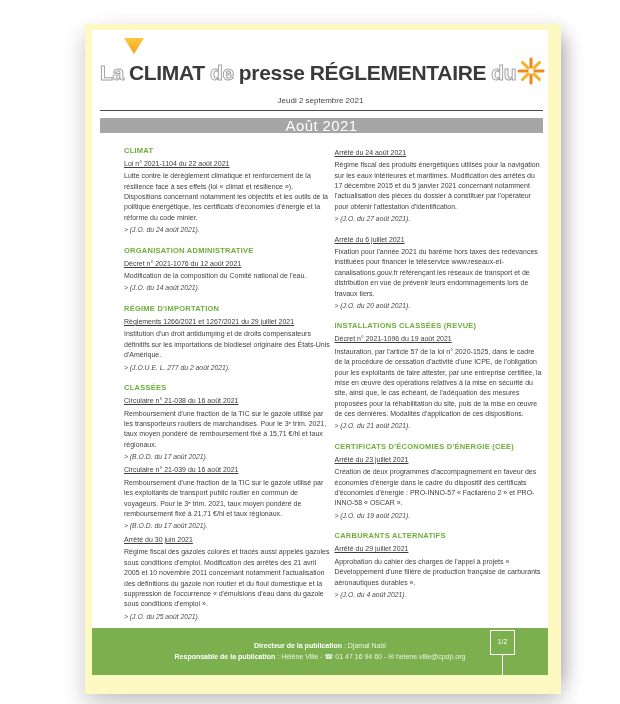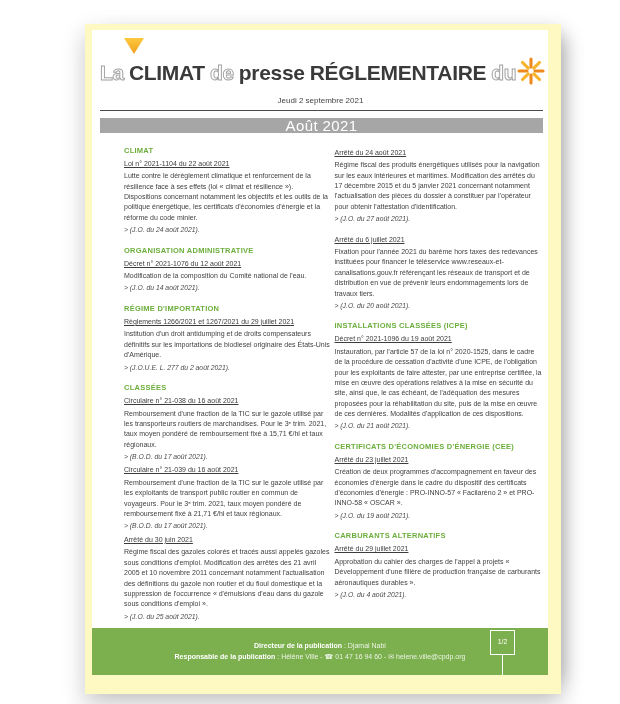--- a/index.html
+++ b/index.html
@@ -144,21 +144,21 @@
               <p class="ref">Arrêté du 24 août 2021</p>
               <p class="entry-body">Régime fiscal des produits énergétiques utilisés pour la navigation sur les eaux intérieures et maritimes. Modification des arrêtés du 17 décembre 2015 et du 5 janvier 2021 concernant notamment l'actualisation des pièces du dossier à constituer par l'opérateur pour obtenir l'attestation d'identification.</p>
               <p class="source">&gt; (J.O. du 27 août 2021).</p>
             </section>
             <section>
               <p class="ref">Arrêté du 6 juillet 2021</p>
               <p class="entry-body">Fixation pour l'année 2021 du barème hors taxes des redevances instituées pour financer le téléservice www.reseaux-et-canalisations.gouv.fr référençant les réseaux de transport et de distribution en vue de prévenir leurs endommagements lors de travaux tiers.</p>
               <p class="source">&gt; (J.O. du 20 août 2021).</p>
             </section>
             <section>
-              <h3 class="sec-heading">INSTALLATIONS CLASSÉES (ICPE)</h3>
+              <h3 class="sec-heading">INSTALLATIONS CLASSÉES (REVUE)</h3>
               <p class="ref">Décret n° 2021-1096 du 19 août 2021</p>
               <p class="entry-body">Instauration, par l'article 57 de la loi n° 2020-1525, dans le cadre de la procédure de cessation d'activité d'une ICPE, de l'obligation pour les exploitants de faire attester, par une entreprise certifiée, la mise en œuvre des opérations relatives à la mise en sécurité du site, ainsi que, le cas échéant, de l'adéquation des mesures proposées pour la réhabilitation du site, puis de la mise en œuvre de ces dernières. Modalités d'application de ces dispositions.</p>
               <p class="source">&gt; (J.O. du 21 août 2021).</p>
             </section>
             <section>
               <h3 class="sec-heading">CERTIFICATS D'ÉCONOMIES D'ÉNERGIE (CEE)</h3>
               <p class="ref">Arrêté du 23 juillet 2021</p>
               <p class="entry-body">Création de deux programmes d'accompagnement en faveur des économies d'énergie dans le cadre du dispositif des certificats d'économies d'énergie : PRO-INNO-57 « Facilaréno 2 » et PRO-INNO-58 « OSCAR ».</p>
               <p class="source">&gt; (J.O. du 19 août 2021).</p>
             </section>

